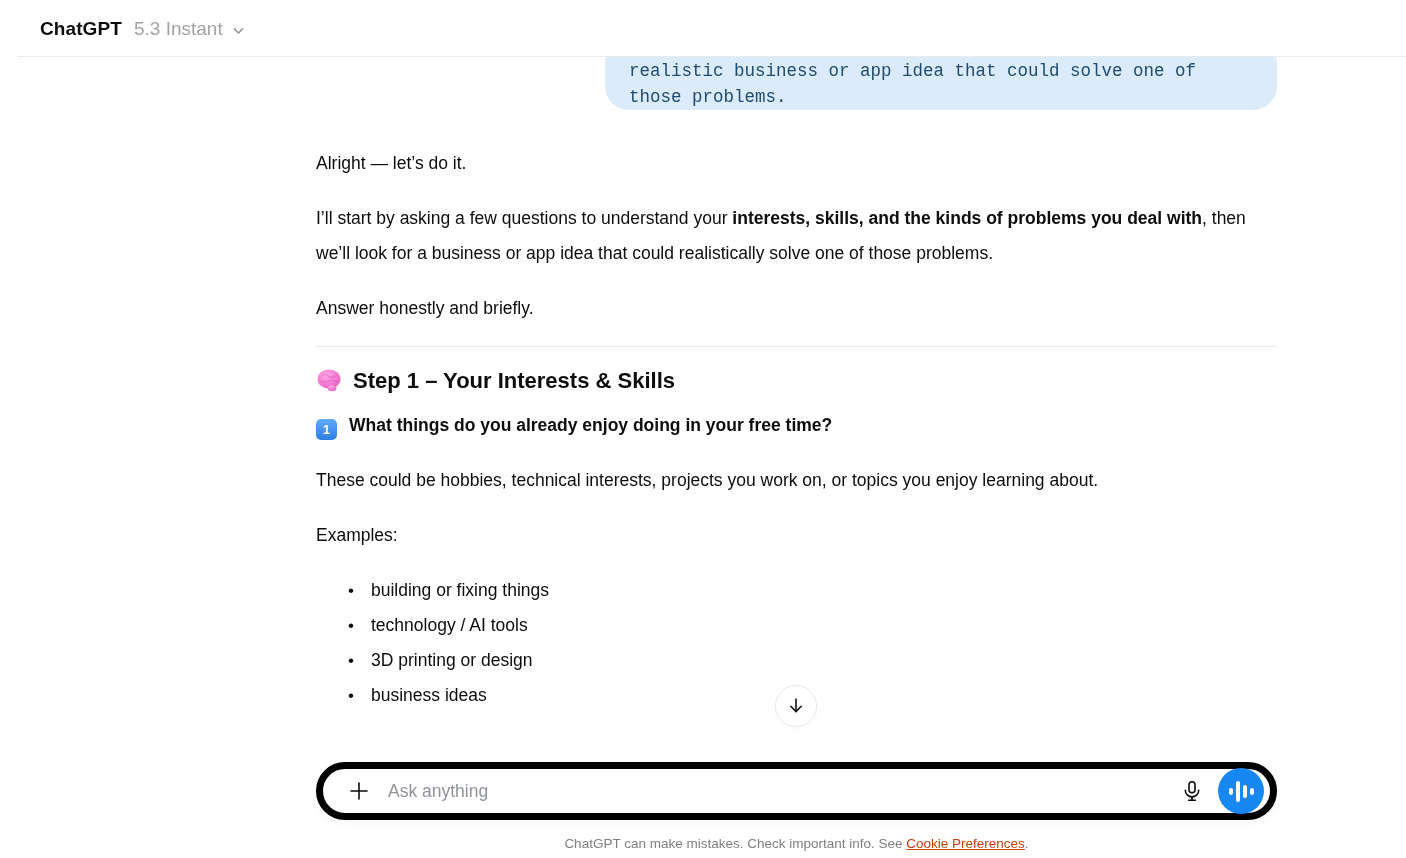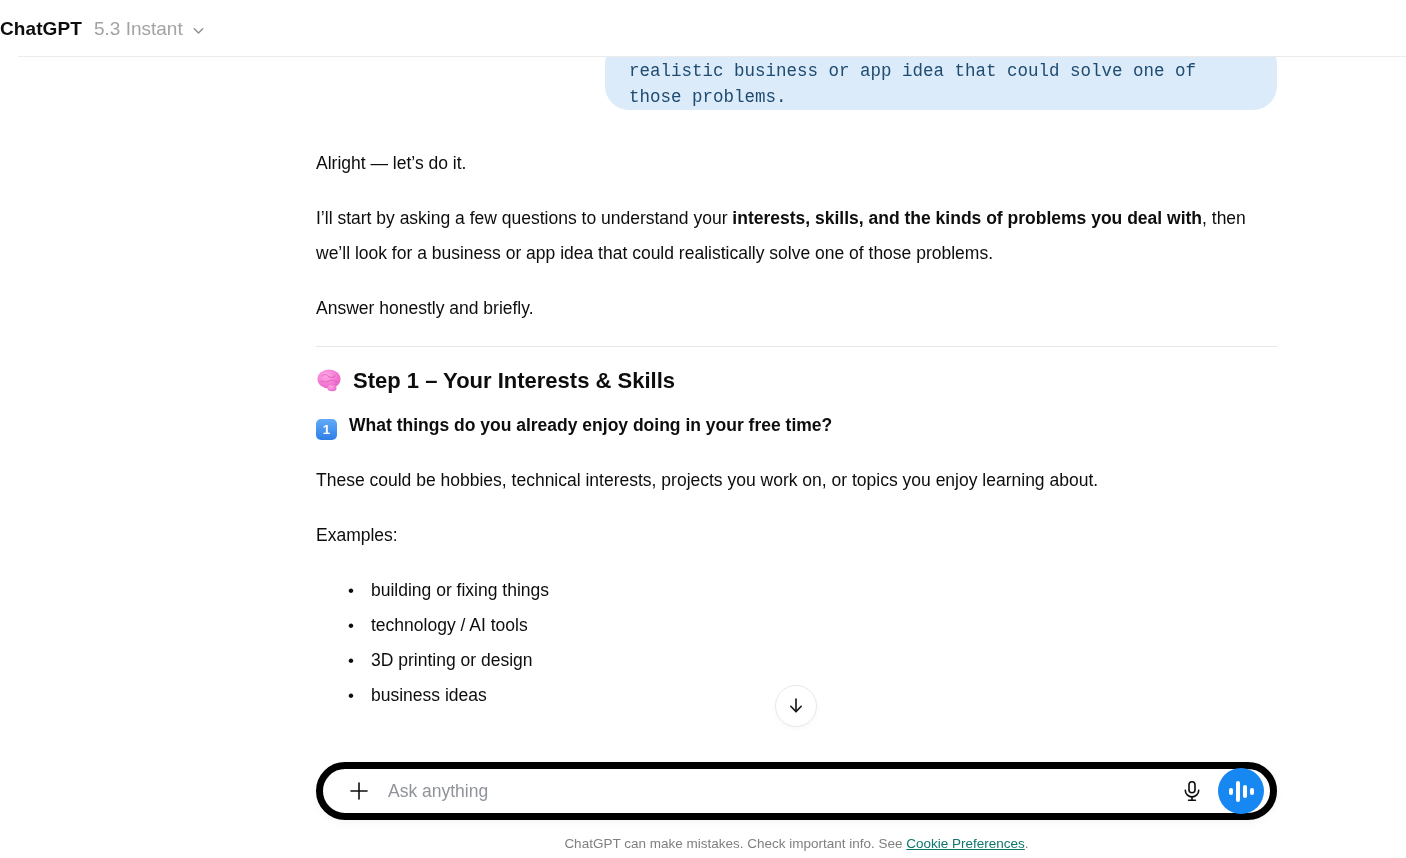--- a/index.html
+++ b/index.html
@@ -3,20 +3,21 @@
 <meta charset="utf-8">
 <style>
   * { margin: 0; padding: 0; box-sizing: border-box; }
   html, body { width: 1406px; height: 858px; background: #ffffff; overflow: hidden; }
   body { font-family: "Liberation Sans", sans-serif; color: #0d0d0d; position: relative; }
 
   
   .header {
     position: absolute; top: 0; left: 0; width: 1406px; height: 57px;
     background: #ffffff; z-index: 10; display: flex; align-items: center;
+    padding-left: 40px;
   }
   .header::after {
     content: ""; position: absolute; left: 18px; right: 0; bottom: 0;
     border-bottom: 1px solid #ebebeb;
   }
   .app-name { font-size: 19px; font-weight: 700; color: #0d0d0d; letter-spacing: .1px; }
   .model-name { font-size: 19px; color: #a3a3a3; margin-left: 12px; }
   .chevron { margin-left: 7px; margin-top: 3px; display: inline-flex; cursor: pointer; }
 
   
@@ -91,21 +92,21 @@
   .wave i:nth-child(1) { height: 7px; }
   .wave i:nth-child(2) { height: 21px; }
   .wave i:nth-child(3) { height: 13px; }
   .wave i:nth-child(4) { height: 7px; }
 
   
   .footer {
     position: absolute; left: 316px; top: 836px; width: 961px;
     text-align: center; font-size: 13.5px; color: #7f7f7f; z-index: 5;
   }
-  .footer a { color: #0f766e; text-decoration: underline; cursor: pointer; }
+  .footer a { color: #c2410c; text-decoration: underline; cursor: pointer; }
 </style>
 </head>
 <body>
 
 <div class="header">
   <span class="app-name">ChatGPT</span>
   <span class="model-name">5.3 Instant</span>
   <span class="chevron">
     <svg width="17" height="17" viewBox="0 0 24 24" fill="none">
       <polyline points="6,9.5 12,15.5 18,9.5" stroke="#8f8f8f" stroke-width="2" stroke-linecap="round" stroke-linejoin="round"></polyline>

